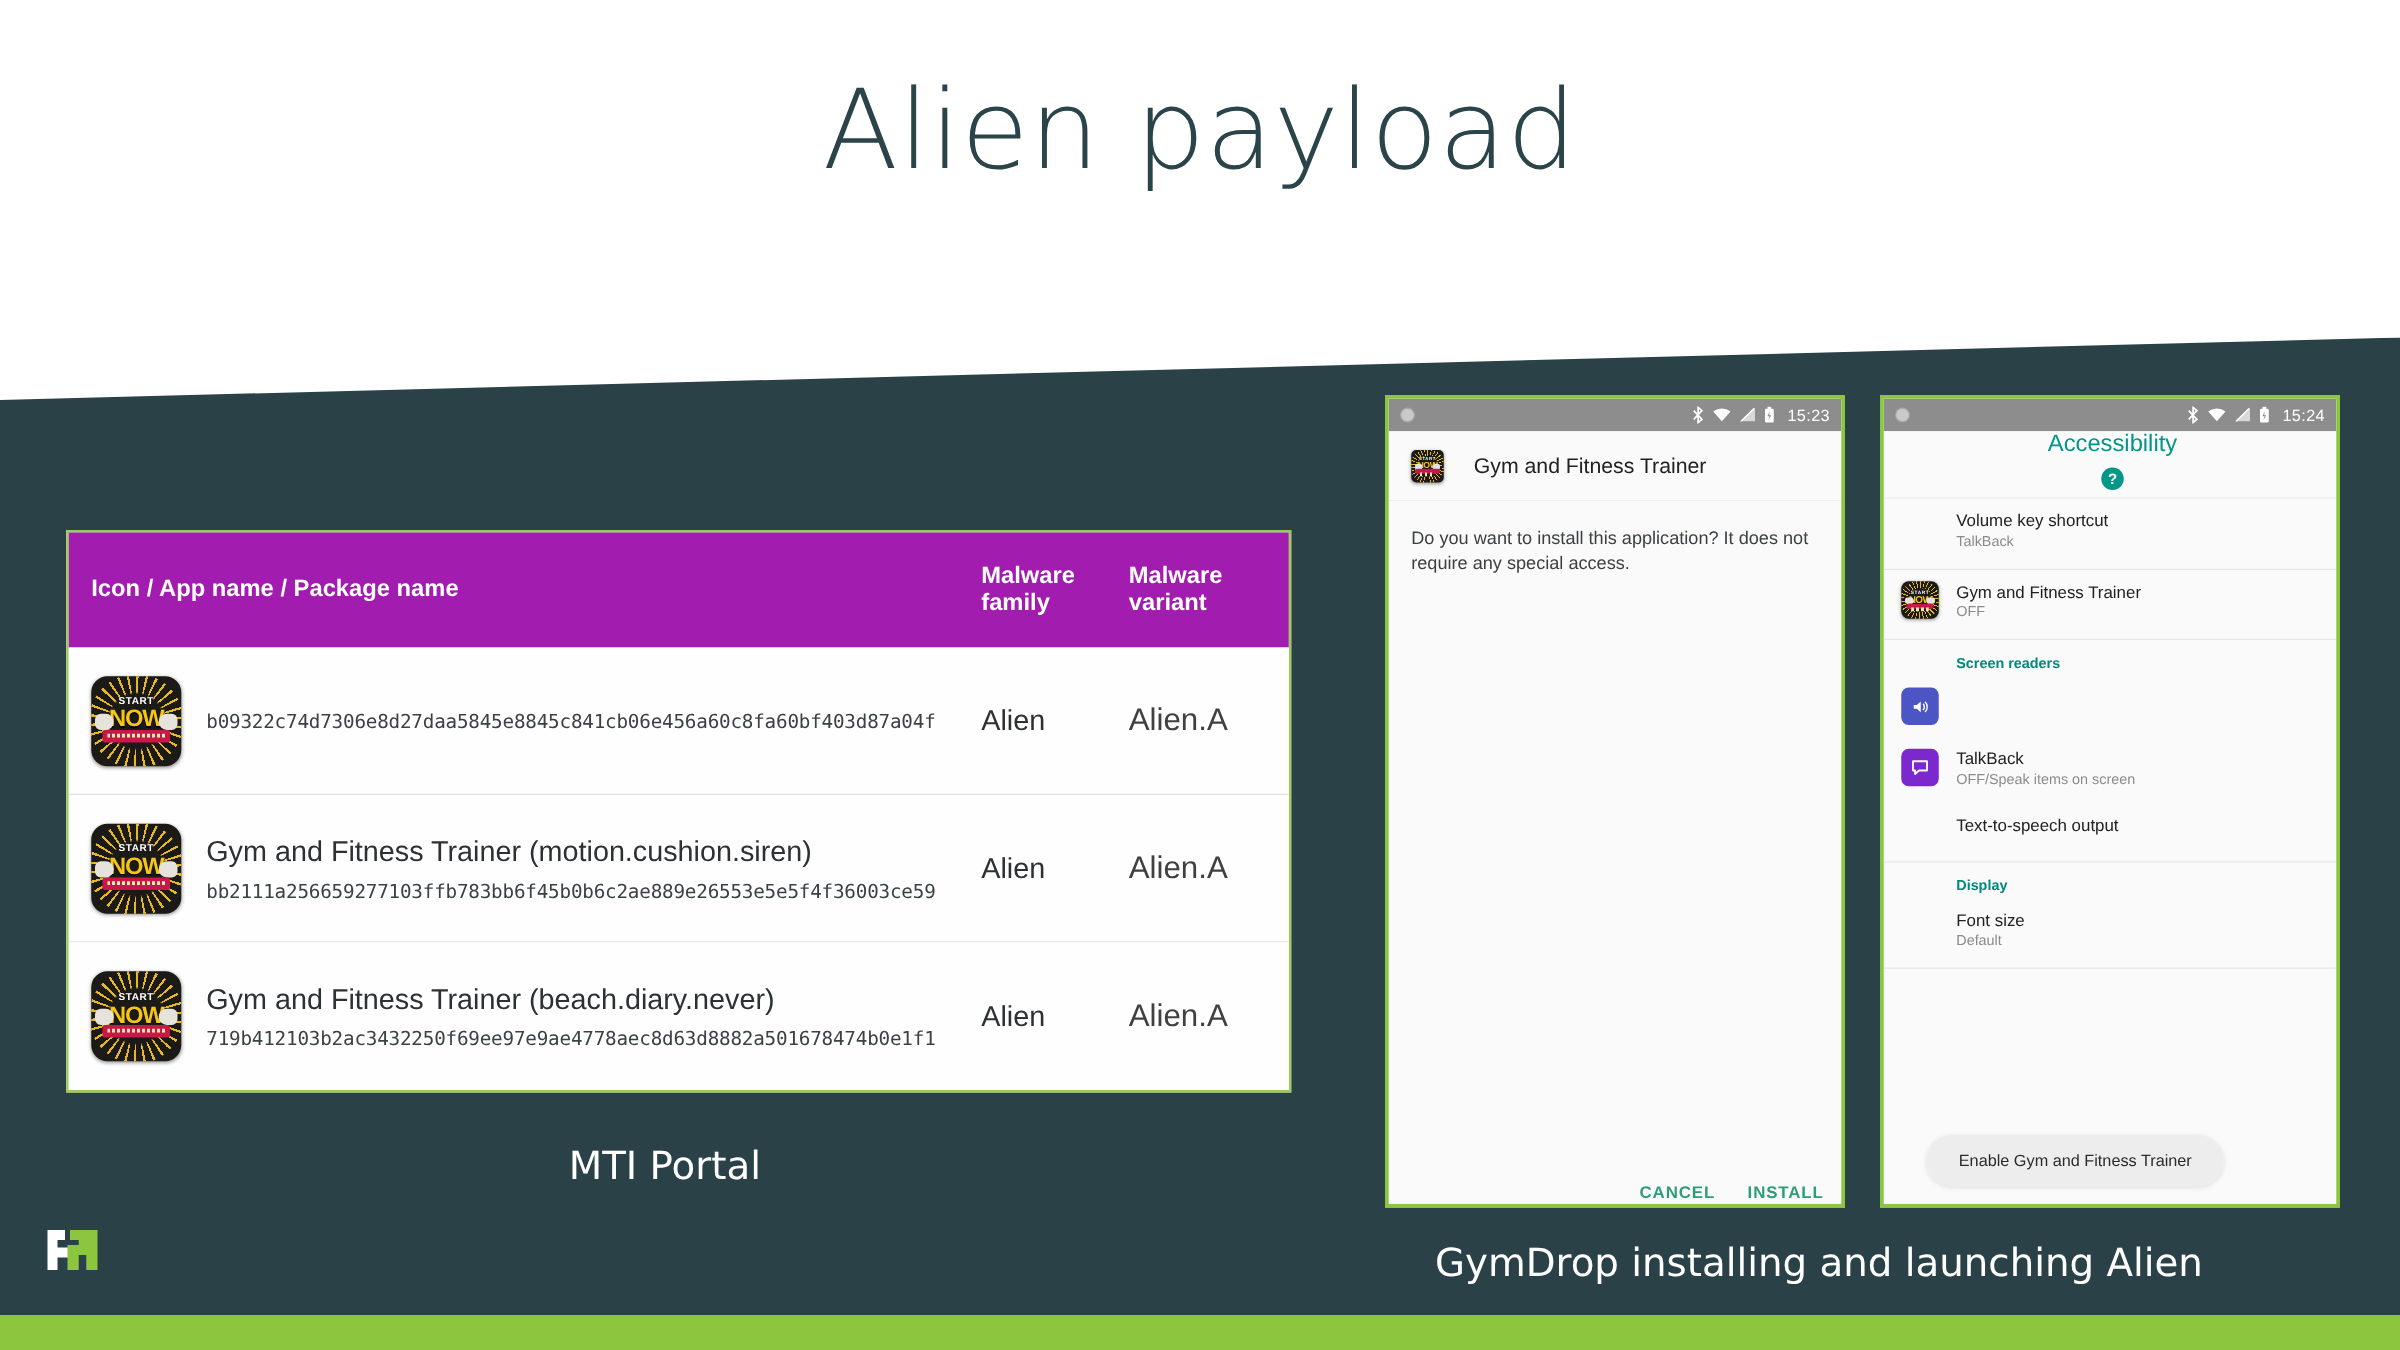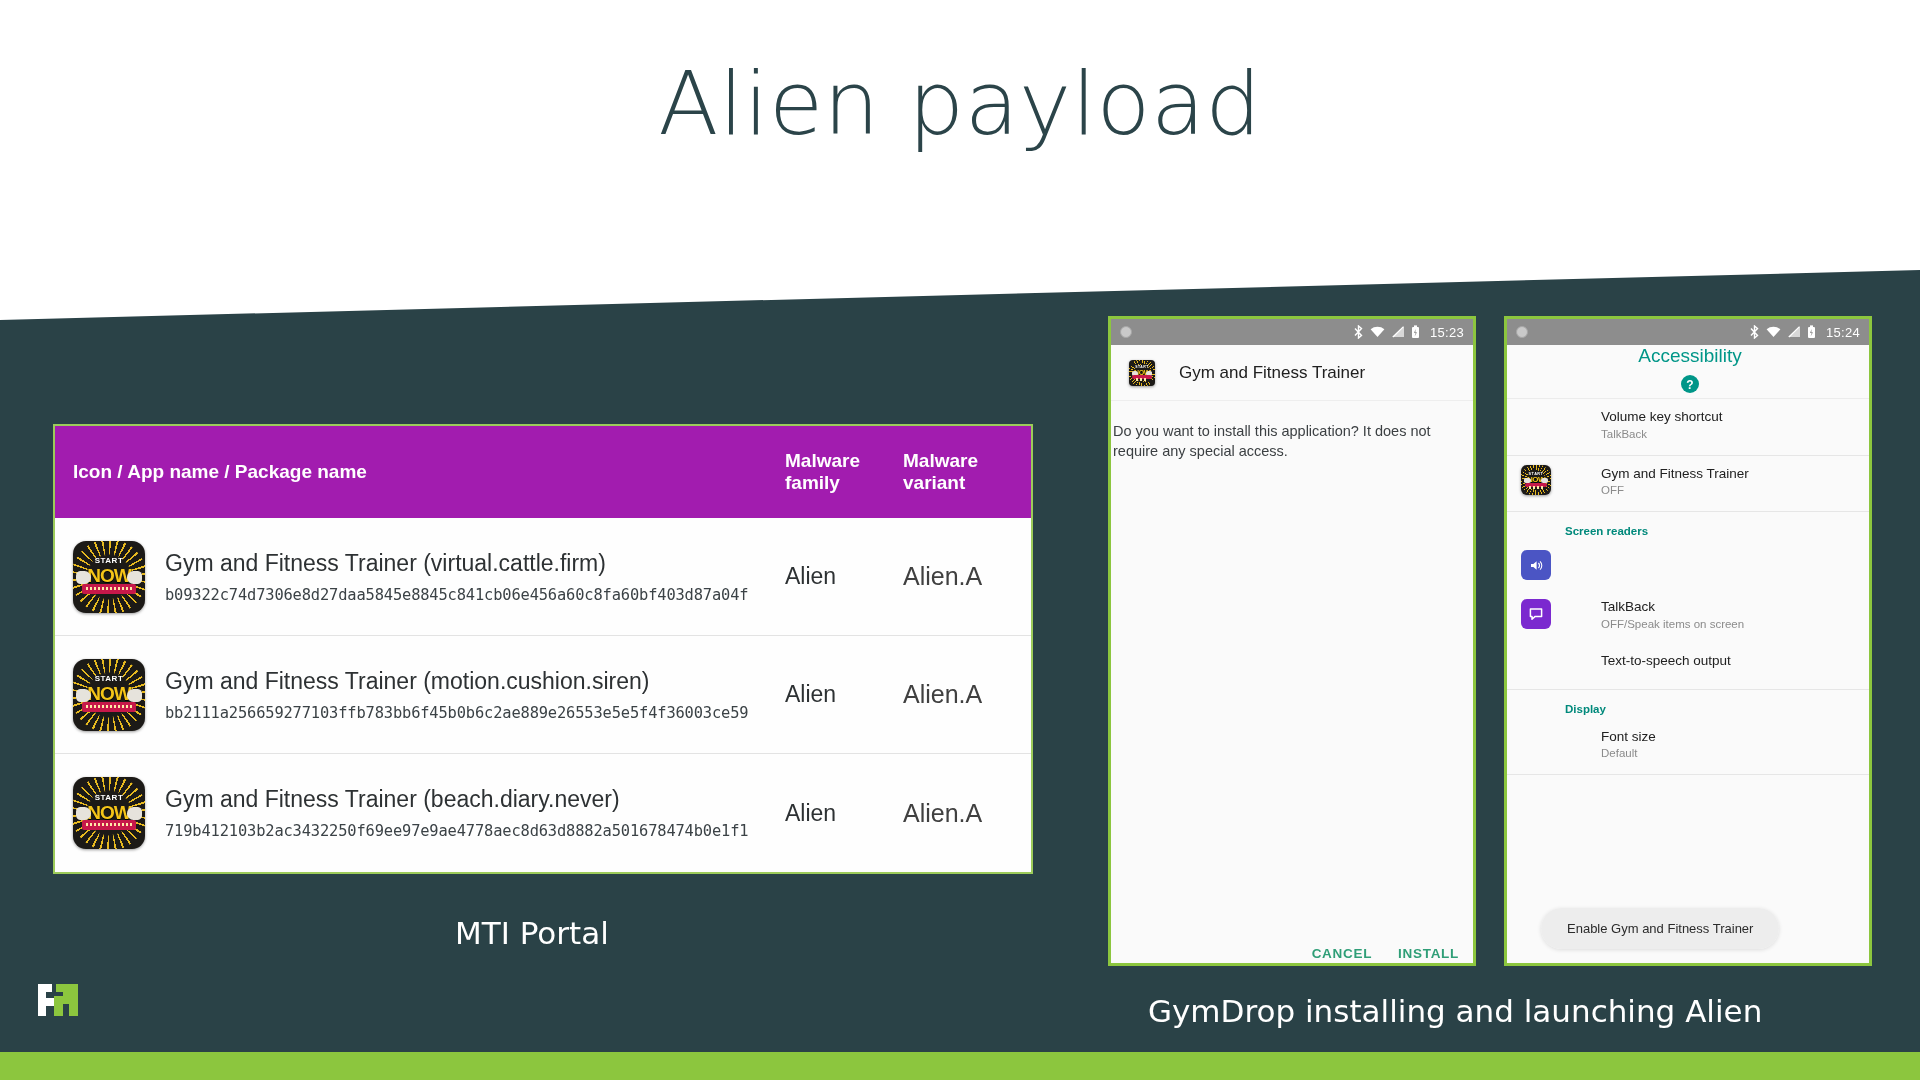--- a/index.html
+++ b/index.html
@@ -207,21 +207,21 @@
   .install-head .hicon .appicon .arm-l,
   .install-head .hicon .appicon .arm-r { width: 6px; height: 5px; top: 43%; }
   .install-head .hicon .appicon .band { height: 4px; top: 60%; }
   .install-head .hicon .appicon .burst { width: 28px; height: 28px; margin: -14px 0 0 -14px; }
   .install-head .htitle { font-size: 17px; color: #212121; font-weight: 400; }
 
   .install-body {
     background: #fafafa;
     height: 100%;
     position: relative;
-    padding: 20px 18px 0 2px;
+    padding: 20px 18px 0 18px;
   }
   .install-msg { font-size: 14.5px; color: #3c4043; line-height: 1.38; }
   .install-actions {
     position: absolute;
     right: 14px; bottom: 84px;
     display: flex; gap: 26px;
   }
   .install-actions button {
     background: none; border: none;
     color: #2f9e77;
@@ -248,21 +248,21 @@
   .group-label {
     color: #00897b; font-size: 11.5px; font-weight: bold;
     padding: 13px 0 4px 58px;
   }
   .acc-item {
     display: flex; align-items: center;
     padding: 9px 14px 9px 14px;
     min-height: 44px;
   }
   .acc-item .thumb { flex: 0 0 30px; margin-right: 14px; }
-  .acc-item .txt { flex: 1; min-width: 0; margin-left: 36px; }
+  .acc-item .txt { flex: 1; min-width: 0; }
   .acc-item .t1 { font-size: 13.5px; color: #212121; line-height: 1.3; }
   .acc-item .t2 { font-size: 11.5px; color: #8b8b8b; margin-top: 2px; }
   .acc-item.indent { padding-left: 58px; }
   .sq { width: 30px; height: 30px; border-radius: 6px; display: flex; align-items: center; justify-content: center; }
   .sq.blue { background: #4b55c4; }
   .sq.purple { background: #7b29cf; }
   .sq .appicon { width: 30px; height: 30px; border-radius: 6px; }
   .sq .appicon .start { font-size: 3.8px; top: 21%; }
   .sq .appicon .now { font-size: 8px; top: 34%; letter-spacing: -.5px; }
   .sq .appicon .arm-l, .sq .appicon .arm-r { width: 7px; height: 5px; top: 43%; }
@@ -313,21 +313,20 @@
         <div class="appicon">
           <div class="burst"></div>
           <div class="start">START</div>
           <div class="now">NOW</div>
           <div class="arm-l"></div>
             <div class="arm-r"></div>
           <div class="band"></div>
         </div>
       </div>
       <div class="app-texts">
-        <div class="app-name">Gym and Fitness Trainer (virtual.cattle.firm)</div>
         <div class="app-hash">b09322c74d7306e8d27daa5845e8845c841cb06e456a60c8fa60bf403d87a04f</div>
       </div>
     </div>
     <div class="tc-fam">Alien</div>
     <div class="tc-var">Alien.A</div>
   </div>
 
   <div class="trow">
     <div class="tc-app">
       <div class="app-icon-wrap">

